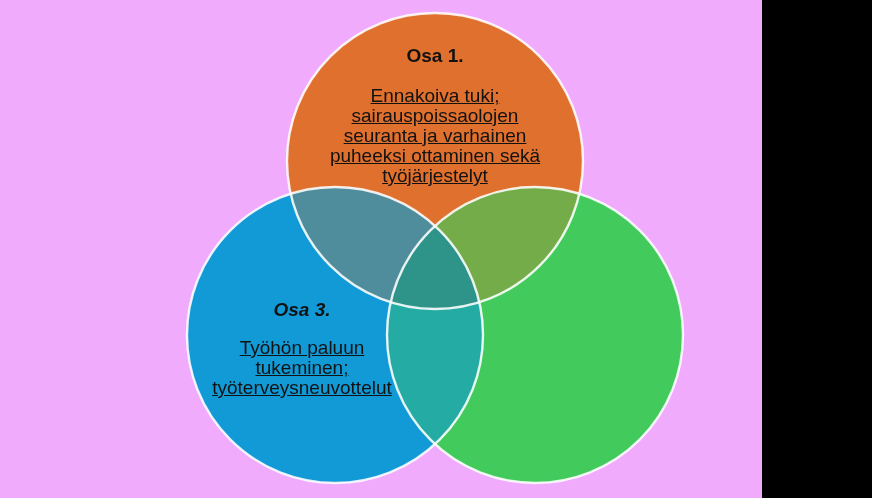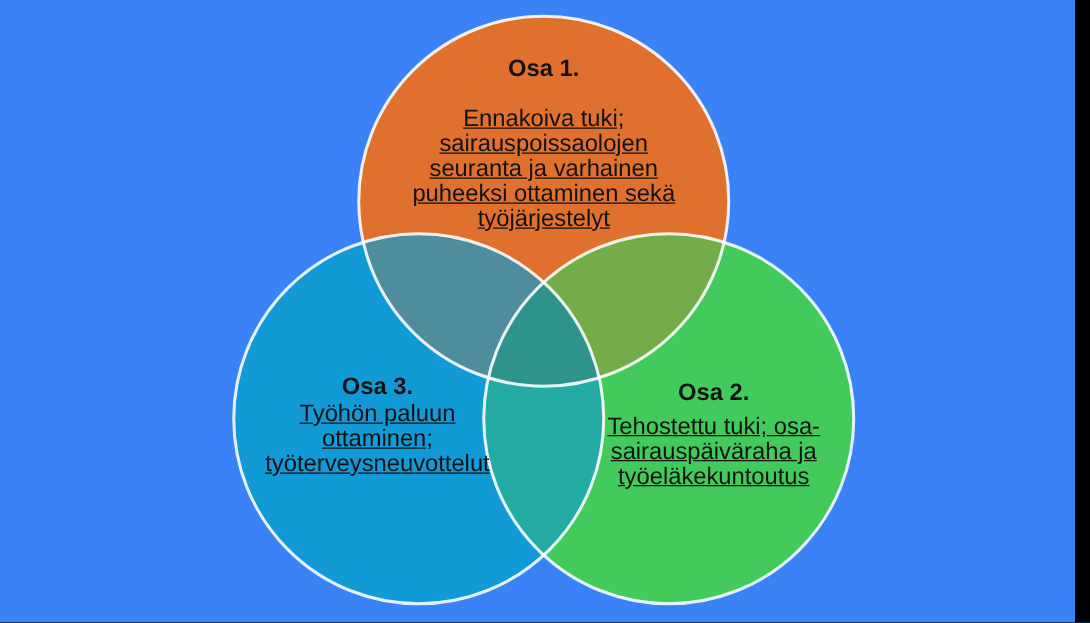--- a/index.html
+++ b/index.html
@@ -3,24 +3,24 @@
 <meta charset="utf-8">
 <style>
   html, body {
     margin: 0;
     padding: 0;
     background: #000000;
     font-family: "Liberation Sans", sans-serif;
   }
   .stage {
     position: relative;
-    width: 860px;
+    width: 762px;
     height: 498px;
     overflow: hidden;
-    background: #3b82f6;
+    background: #f0abfc;
   }
   .venn-svg {
     position: absolute;
     left: 0;
     top: 0;
     width: 872px;
     height: 498px;
     display: block;
   }
   .outline {
@@ -44,21 +44,21 @@
   .text-block .body {
     font-weight: 400;
     font-size: 19px;
     line-height: 20px;
     white-space: pre-line;
     text-decoration: underline;
   }
   .tb-osa1 { left: 295px; top: 46px; }
   .tb-osa1 .heading { margin-bottom: 20px; }
   .tb-osa3 { left: 162px; top: 300px; }
-  .tb-osa3 .heading { margin-bottom: 2px; }
+  .tb-osa3 .heading { margin-bottom: 18px; font-style: italic; }
   .tb-osa2 { left: 431px; top: 305px; }
   .tb-osa2 .heading { margin-bottom: 7px; }
 </style>
 </head>
 <body>
 
 <div class="stage">
 
   <svg class="venn-svg" viewBox="0 0 872 498" xmlns="http://www.w3.org/2000/svg">
     <defs>
@@ -98,24 +98,18 @@
     <div class="body">Ennakoiva tuki;
 sairauspoissaolojen
 seuranta ja varhainen
 puheeksi ottaminen sekä
 työjärjestelyt</div>
   </div>
 
   <div class="text-block tb-osa3">
     <span class="heading">Osa 3.</span>
     <div class="body">Työhön paluun
-ottaminen;
+tukeminen;
 työterveysneuvottelut</div>
   </div>
 
-  <div class="text-block tb-osa2">
-    <span class="heading">Osa 2.</span>
-    <div class="body">Tehostettu tuki; osa-
-sairauspäiväraha ja
-työeläkekuntoutus</div>
-  </div>
 
 </div>
 
 </body></html>

